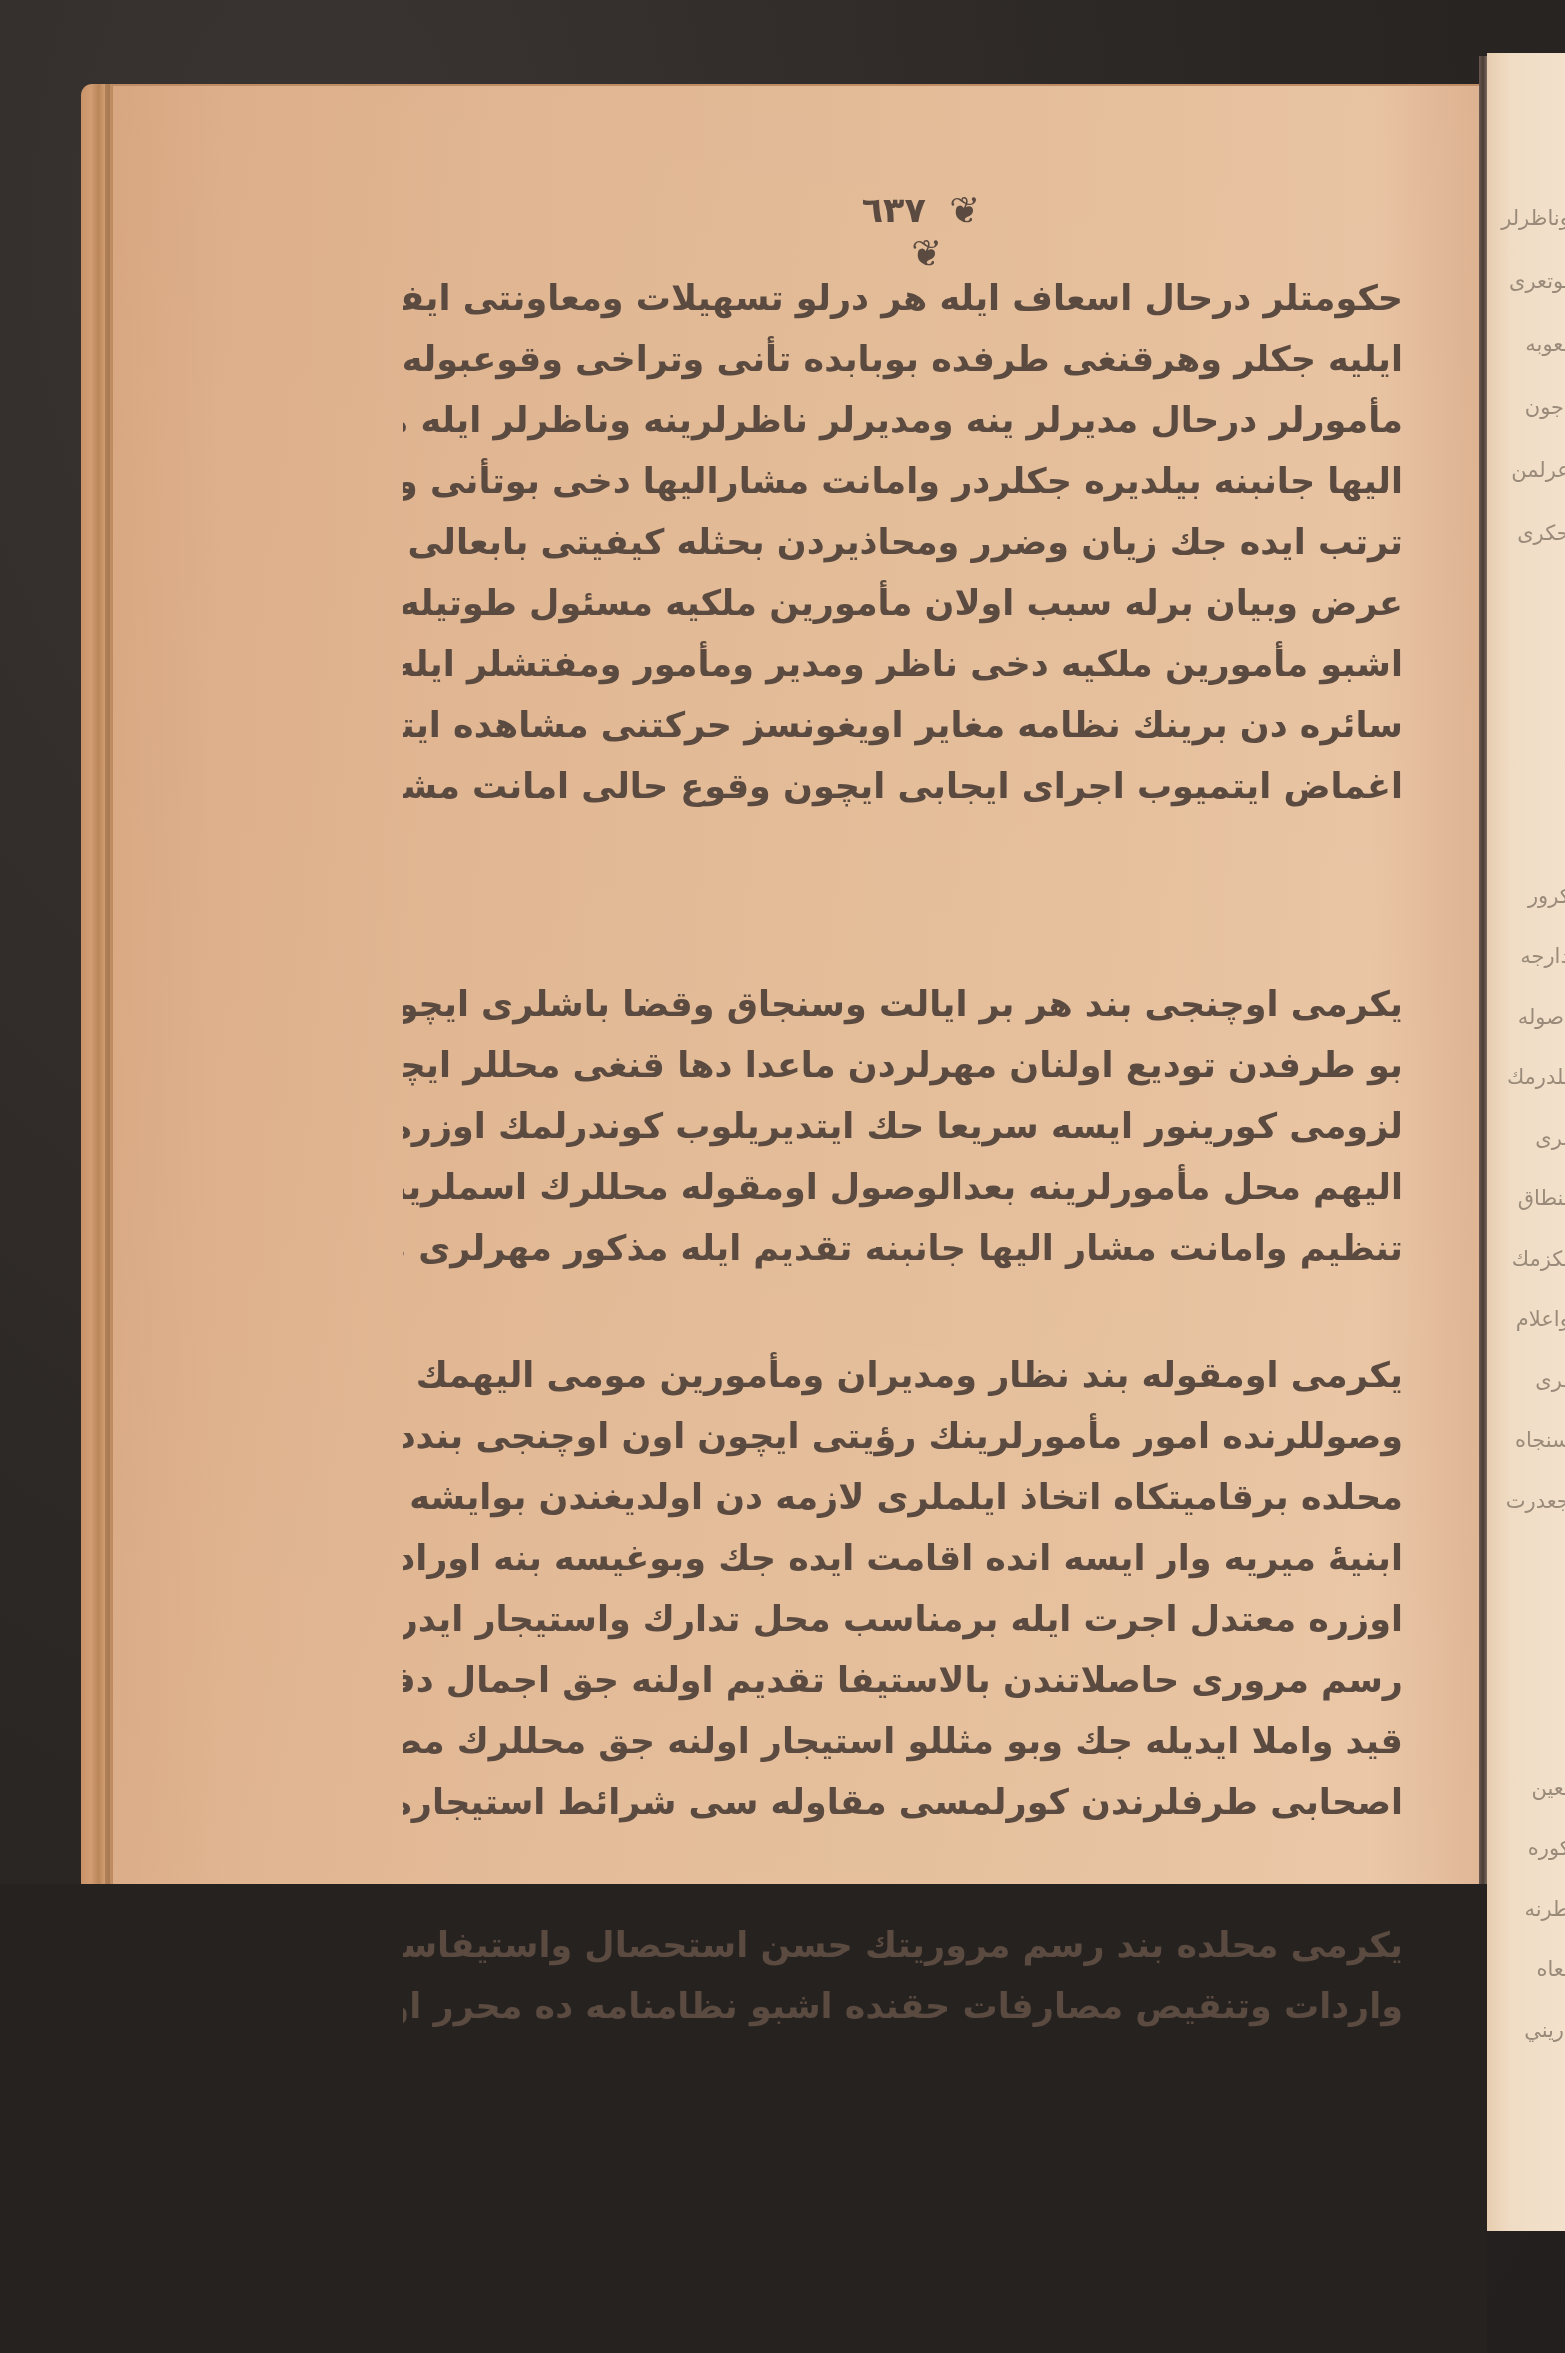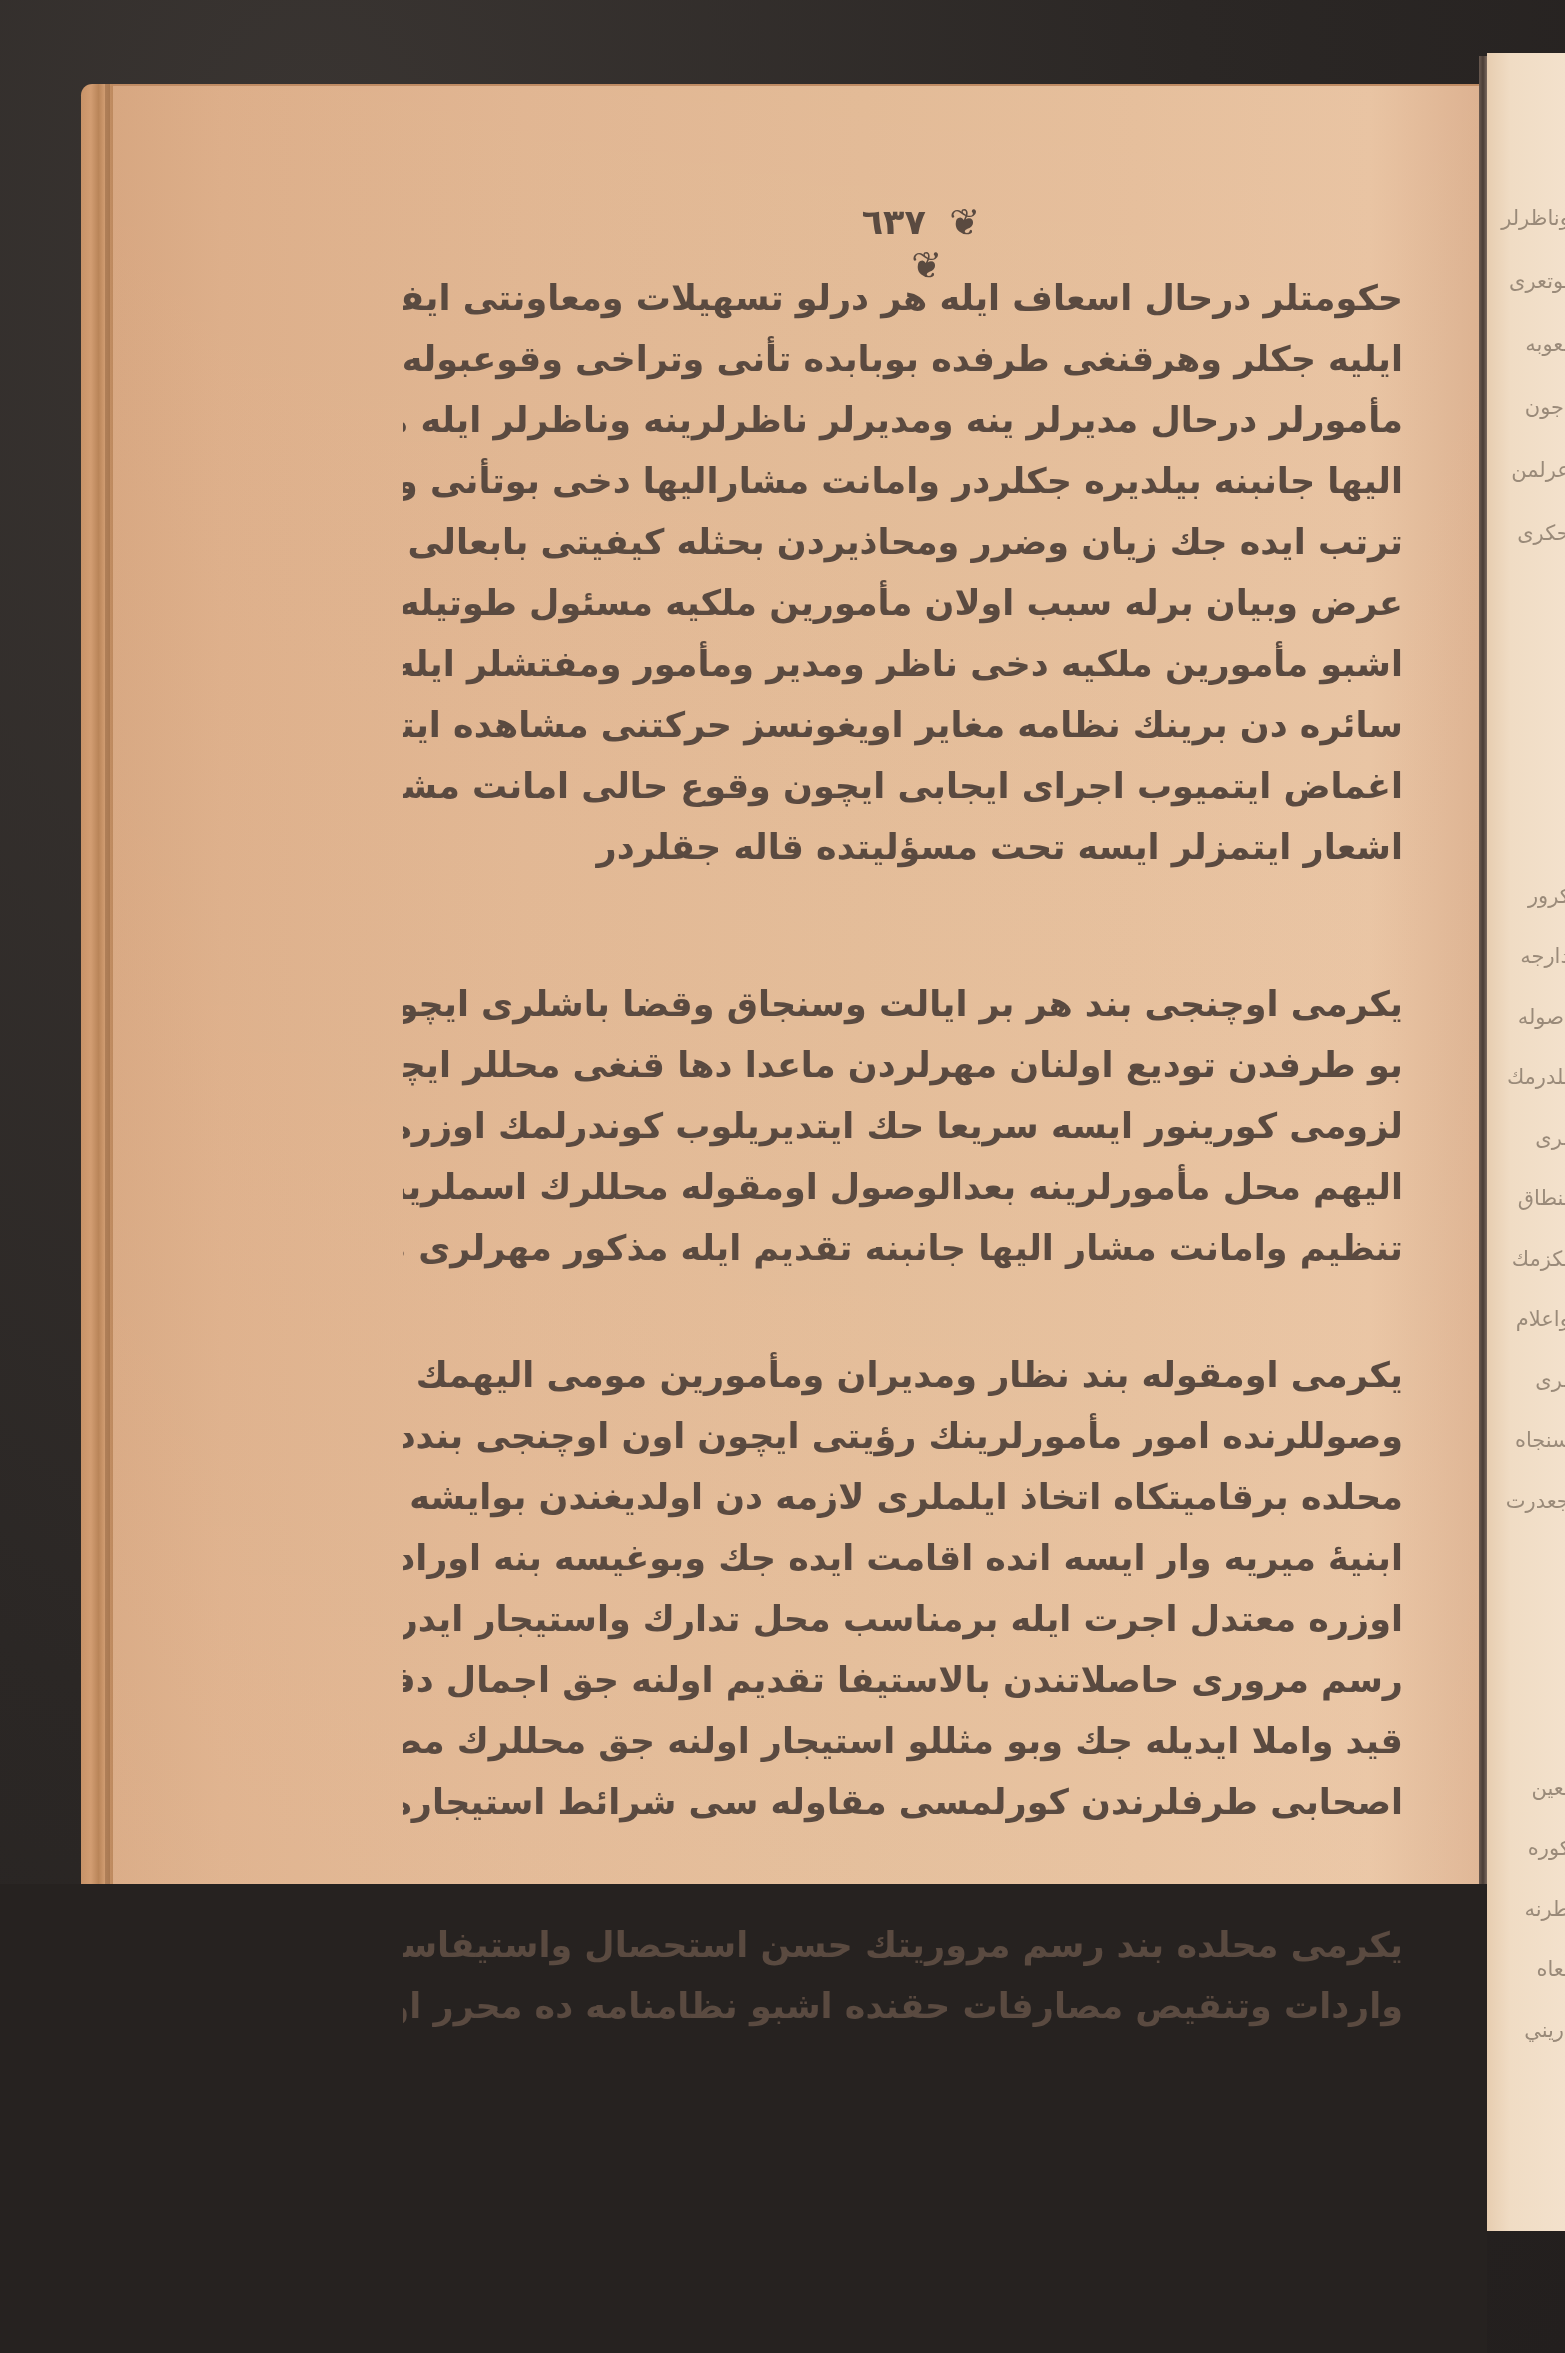--- a/index.html
+++ b/index.html
@@ -116,21 +116,21 @@
     height: 61px;
   }
   .line.last {
     text-align-last: right;
   }
   .section-label {
     margin-left: 12px;
   }
   .page-number {
     position: absolute;
-    top: 200px;
+    top: 188px;
     left: 839px;
     width: 177px;
     text-align: center;
     color: #5a4a40;
     font-family: "DejaVu Sans", sans-serif;
     font-weight: bold;
     font-size: 35px;
     direction: rtl;
     letter-spacing: 1.6px;
   }
@@ -192,21 +192,20 @@
 <div class="text-block" style="top:268px">
   <span class="line">حكومتلر درحال اسعاف ايله هر درلو تسهيلات ومعاونتى ايفا واجرا</span>
   <span class="line">ايليه جكلر وهرقنغى طرفده بوبابده تأنى وتراخى وقوعبوله جق اولور ايسه</span>
   <span class="line">مأمورلر درحال مديرلر ينه ومديرلر ناظرلرينه وناظرلر ايله مفتشلر امانت مشار</span>
   <span class="line">اليها جانبنه بيلديره جكلردر وامانت مشاراليها دخى بوتأنى وتراخيدن</span>
   <span class="line">ترتب ايده جك زيان وضرر ومحاذيردن بحثله كيفيتى بابعالى جانب ساميسنه</span>
   <span class="line">عرض وبيان برله سبب اولان مأمورين ملكيه مسئول طوتيله جقلرى كبى</span>
   <span class="line">اشبو مأمورين ملكيه دخى ناظر ومدير ومأمور ومفتشلر ايله كتبه و خدمهٔ</span>
   <span class="line">سائره دن برينك نظامه مغاير اويغونسز حركتنى مشاهده ايتدكلرى تقديرده</span>
   <span class="line">اغماض ايتميوب اجراى ايجابى ايچون وقوع حالى امانت مشار اليهايه</span>
-  <span class="line last">اشعار ايتمزلر ايسه تحت مسؤليتده قاله جقلردر</span>
 </div>
 
 <div class="text-block" style="top:974px">
   <span class="line"><span class="section-label">يكرمى اوچنجى بند</span><span>هر بر ايالت وسنجاق وقضا باشلرى ايچون ناظرلره</span></span>
   <span class="line">بو طرفدن توديع اولنان مهرلردن ماعدا دها قنغى محللر ايچون نه مقدار مهرك</span>
   <span class="line">لزومى كورينور ايسه سريعا حك ايتديريلوب كوندرلمك اوزره نظار مومى</span>
   <span class="line">اليهم محل مأمورلرينه بعدالوصول اومقوله محللرك اسملرينى مبين پوصله سنى</span>
   <span class="line">تنظيم وامانت مشار اليها جانبنه تقديم ايله مذكور مهرلرى طلب</span>
 </div>
 

